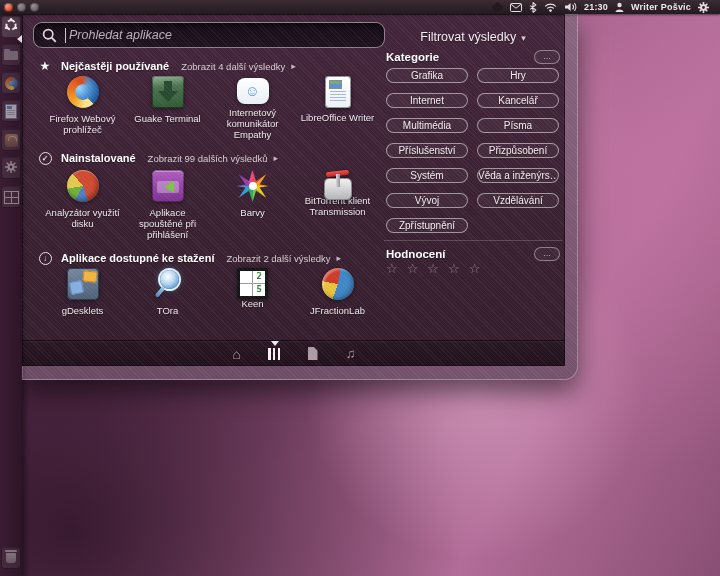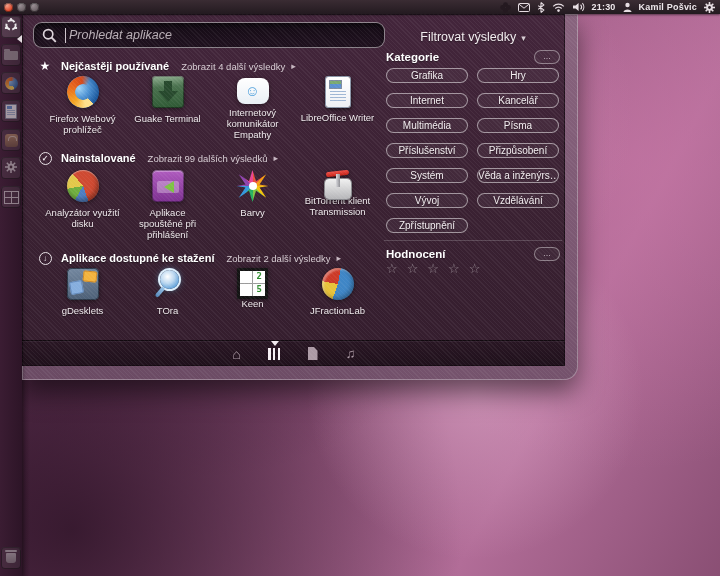--- a/index.html
+++ b/index.html
@@ -15,21 +15,21 @@
       linear-gradient(118deg,#54294a 0%,#6d3b5e 28%,#9c5c84 55%,#b26d98 74%,#8a4f74 100%);
   }
   
   .panel{position:absolute;left:0;top:0;width:720px;height:14px;
     background:linear-gradient(#3a2c33,#231a20);
     box-shadow:0 1px 2px rgba(0,0,0,.5);
     display:flex;align-items:center;z-index:50;color:#e8e0e4;font-size:9px;}
   .wc{width:9px;height:9px;border-radius:50%;margin-left:4px;box-shadow:inset 0 0 0 1px rgba(0,0,0,.45),inset 0 1px 1px rgba(255,255,255,.35);}
   .wc-close{background:radial-gradient(circle at 35% 30%,#f3a08a,#de4b2f 60%,#a93015);}
   .wc-min,.wc-max{background:radial-gradient(circle at 35% 30%,#9a8f94,#6b6065 65%,#4e4347);}
-  .panel-right{margin-left:auto;display:flex;align-items:center;gap:7px;padding-right:5px;}
+  .panel-right{margin-left:auto;display:flex;align-items:center;gap:7px;padding-right:11px;}
   .panel-right svg{display:block;}
   .panel-time,.panel-user{font-weight:bold;color:#efe8ec;letter-spacing:.2px;}
   
   .launcher{position:absolute;left:0;top:14px;width:22px;height:562px;
     background:linear-gradient(90deg,rgba(58,28,50,.95),rgba(44,20,38,.95));
     box-shadow:1px 0 4px rgba(0,0,0,.35);z-index:40;}
   .ltile{position:absolute;left:1px;width:20px;height:22px;border-radius:4px;
     background:rgba(255,255,255,.07);box-shadow:inset 0 0 0 1px rgba(0,0,0,.4),inset 0 1px 0 rgba(255,255,255,.08);
     display:flex;align-items:center;justify-content:center;}
   .ltile .mini{opacity:.55;}
@@ -225,21 +225,21 @@
           <path d="M10.4 1.2 A5.8 5.8 0 0 1 10.4 8.8" fill="none" stroke="#e6dde2" stroke-width="1.1"></path>
         </svg>
       </span>
     <span class="panel-time">21:30</span>
     <span>
         <svg width="9" height="10">
           <circle cx="4.5" cy="3" r="2.2" fill="#e6dde2"></circle>
           <path d="M0.5 10 C0.5 6.6 8.5 6.6 8.5 10 Z" fill="#e6dde2"></path>
         </svg>
       </span>
-    <span class="panel-user">Kamil Pošvic</span>
+    <span class="panel-user">Writer Pošvic</span>
     <span>
         <svg width="11" height="11">
           <g stroke="#e6dde2" stroke-width="1.6">
             <line x1="5.5" y1="0" x2="5.5" y2="11"></line>
             <line x1="0" y1="5.5" x2="11" y2="5.5"></line>
             <line x1="1.7" y1="1.7" x2="9.3" y2="9.3"></line>
             <line x1="9.3" y1="1.7" x2="1.7" y2="9.3"></line>
           </g>
           <circle cx="5.5" cy="5.5" r="3.3" fill="#e6dde2"></circle>
           <circle cx="5.5" cy="5.5" r="1.4" fill="#2c2228"></circle>

